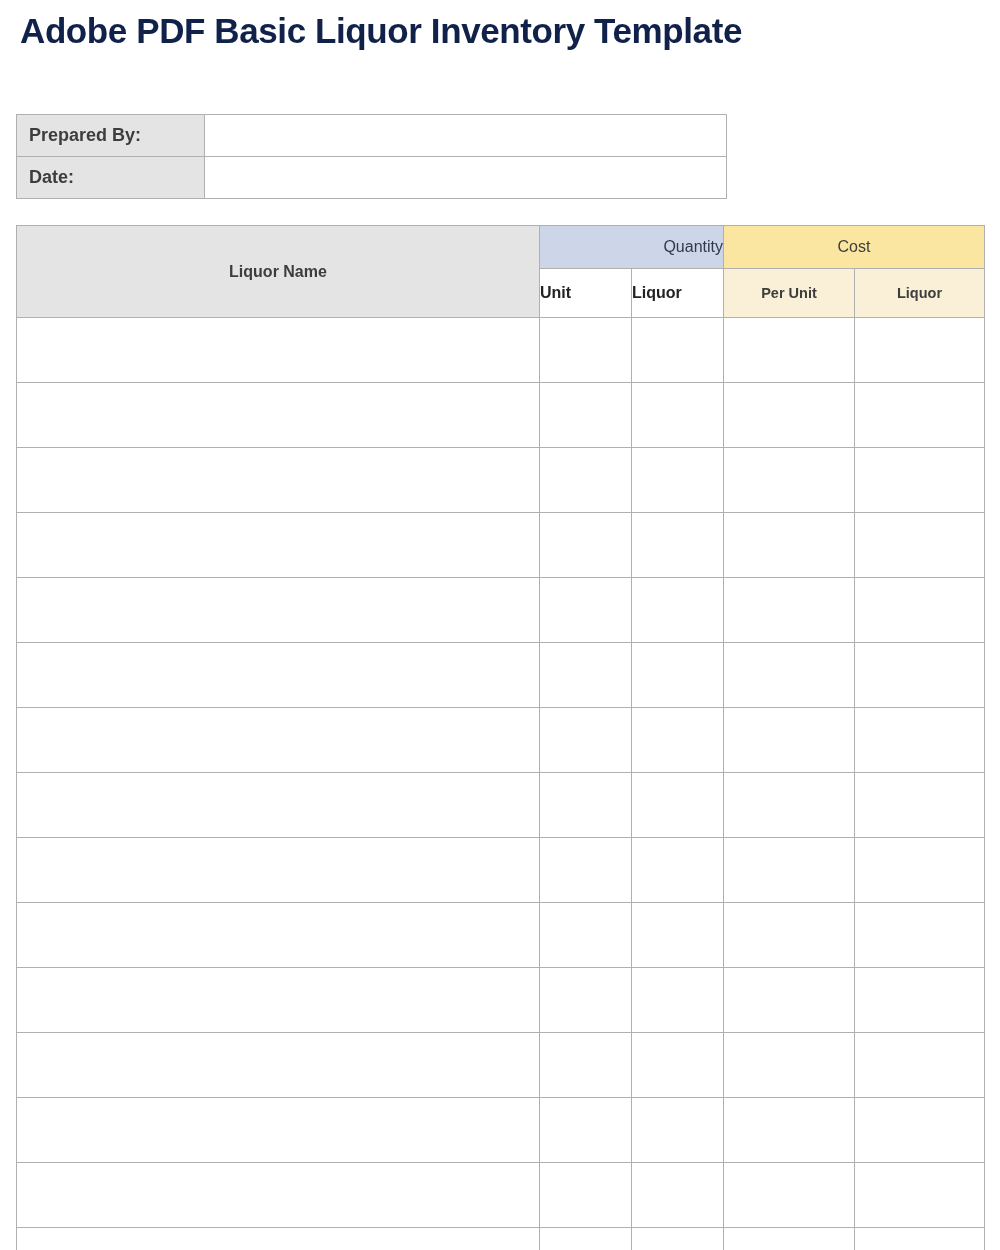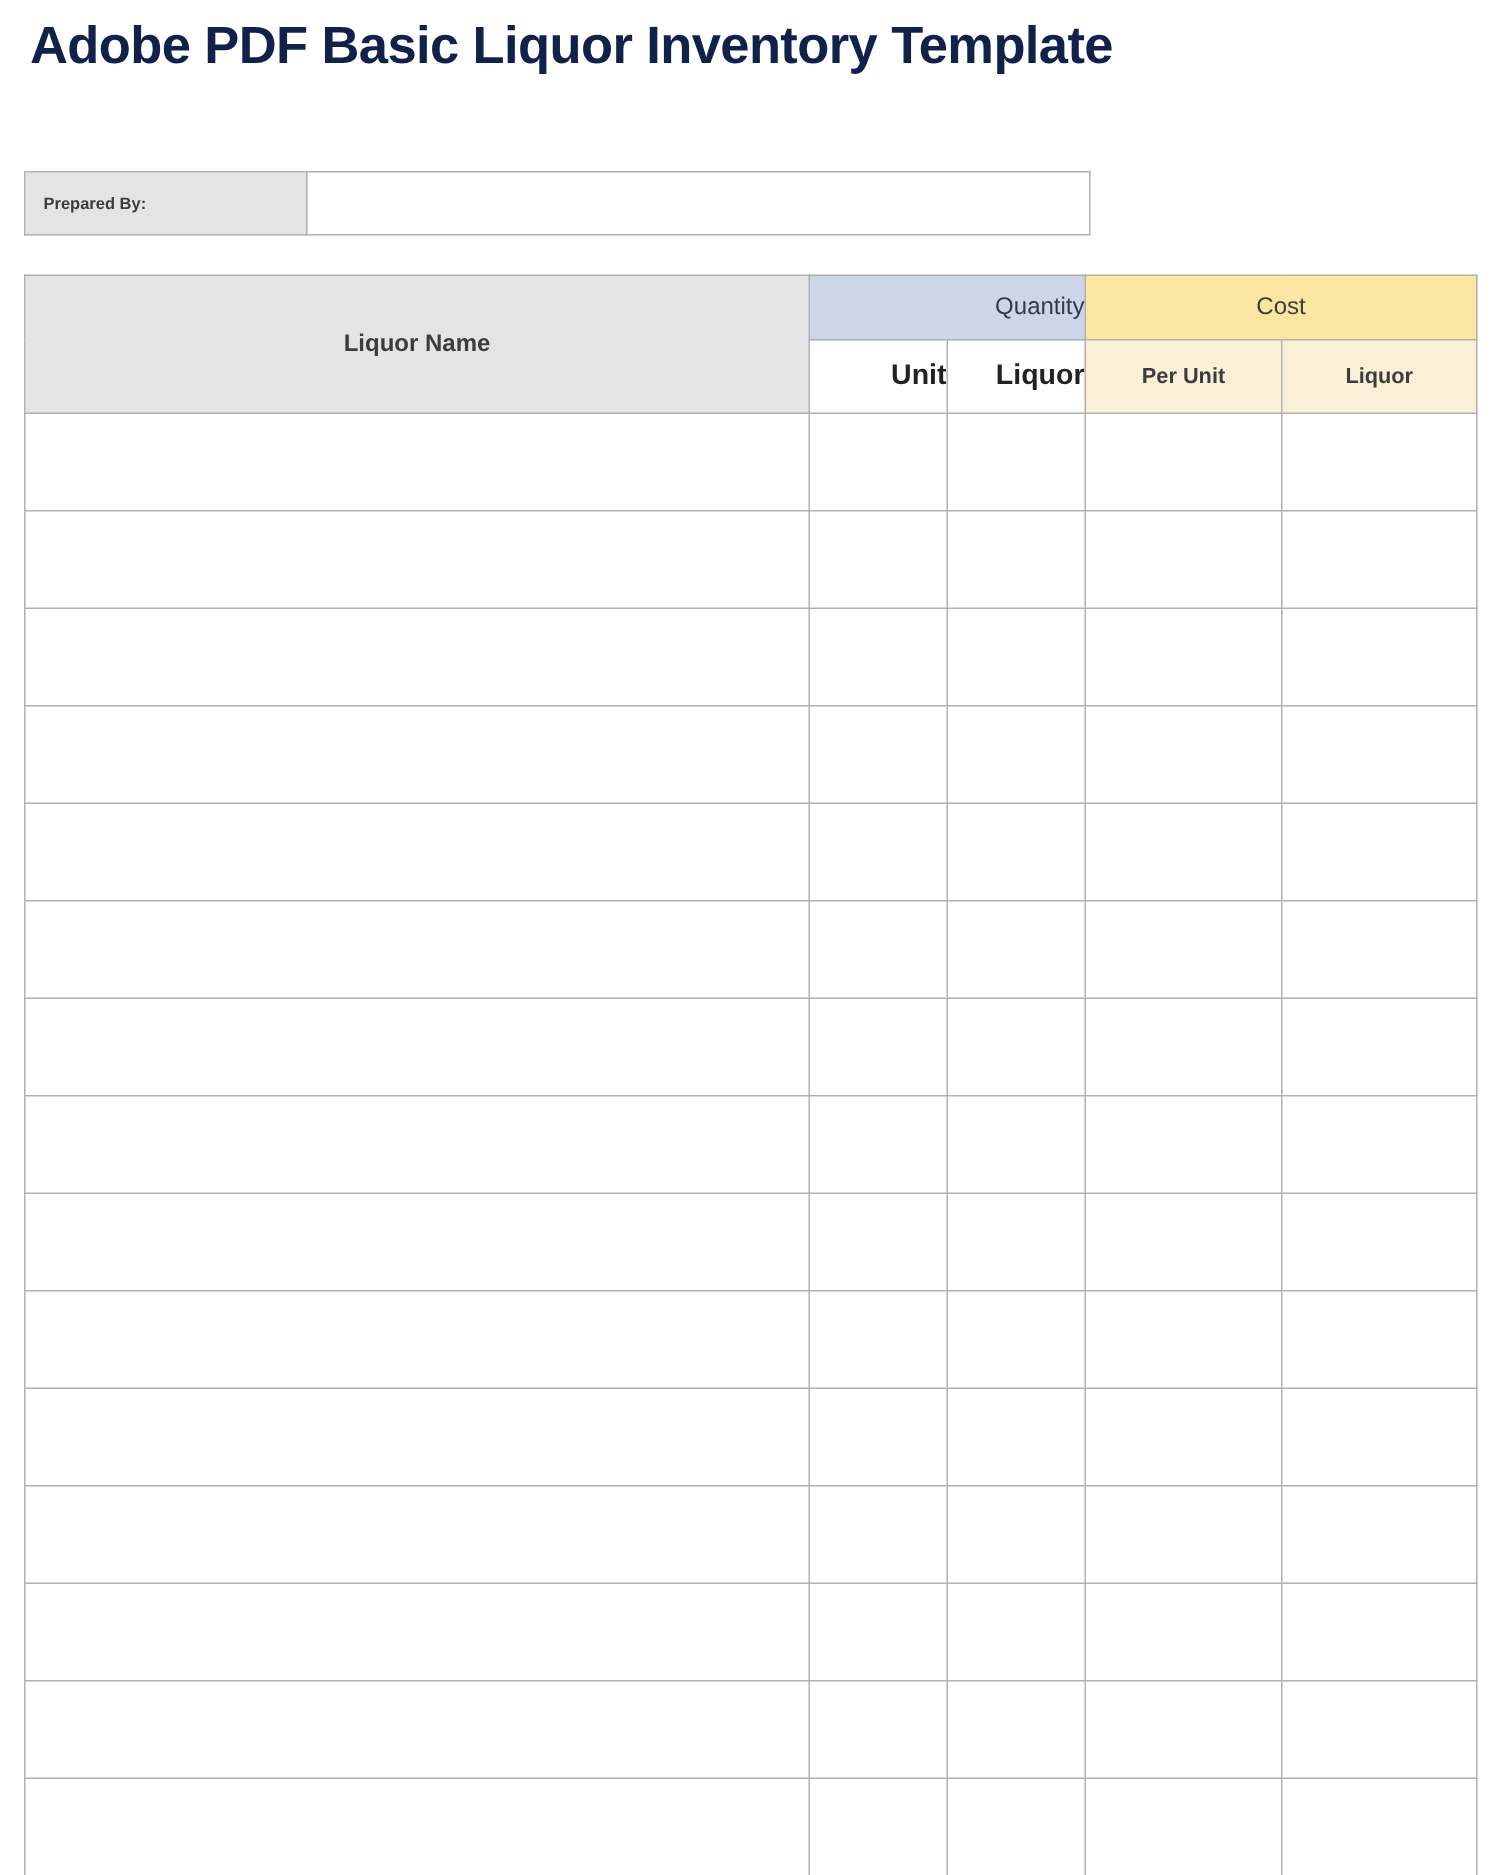--- a/index.html
+++ b/index.html
@@ -41,21 +41,21 @@
   .meta-table td {
     border: 1px solid #b0b0b0;
     height: 42px;
     box-sizing: border-box;
     padding: 0 12px;
     vertical-align: middle;
   }
   .meta-label {
     width: 188px;
     background: #e4e4e4;
-    font-size: 11px;
+    font-size: 18px;
     font-weight: bold;
     color: #3d3d3d;
   }
   .meta-value {
     width: 522px;
     background: #ffffff;
   }
 
   
   .inv-table {
@@ -96,24 +96,24 @@
     background: #fae6a0;
     font-size: 16px;
     font-weight: normal;
     color: #3d3d3d;
     text-align: center;
     height: 22px;
     padding: 12px;
   }
   .hdr-sub-blue {
     background: #ffffff;
-    font-size: 19px;
+    font-size: 16px;
     font-weight: bold;
     color: #222222;
-    text-align: right;
+    text-align: left;
     height: 24px;
     padding: 0;
   }
   .hdr-sub-cream {
     background: #faf0d7;
     font-size: 14.5px;
     font-weight: bold;
     color: #3d3d3d;
     text-align: center;
     height: 24px;
@@ -128,20 +128,24 @@
 <body>
 
 <div class="page">
 
   <h1 class="doc-title">Adobe PDF Basic Liquor Inventory Template</h1>
 
   <table class="meta-table">
     <tbody>
       <tr>
         <td class="meta-label">Prepared By:</td>
+        <td class="meta-value"></td>
+      </tr>
+      <tr>
+        <td class="meta-label">Date:</td>
         <td class="meta-value"></td>
       </tr>
     </tbody>
   </table>
 
   <table class="inv-table">
     <colgroup>
       <col class="col-name">
       <col class="col-unit">
       <col class="col-amount">

